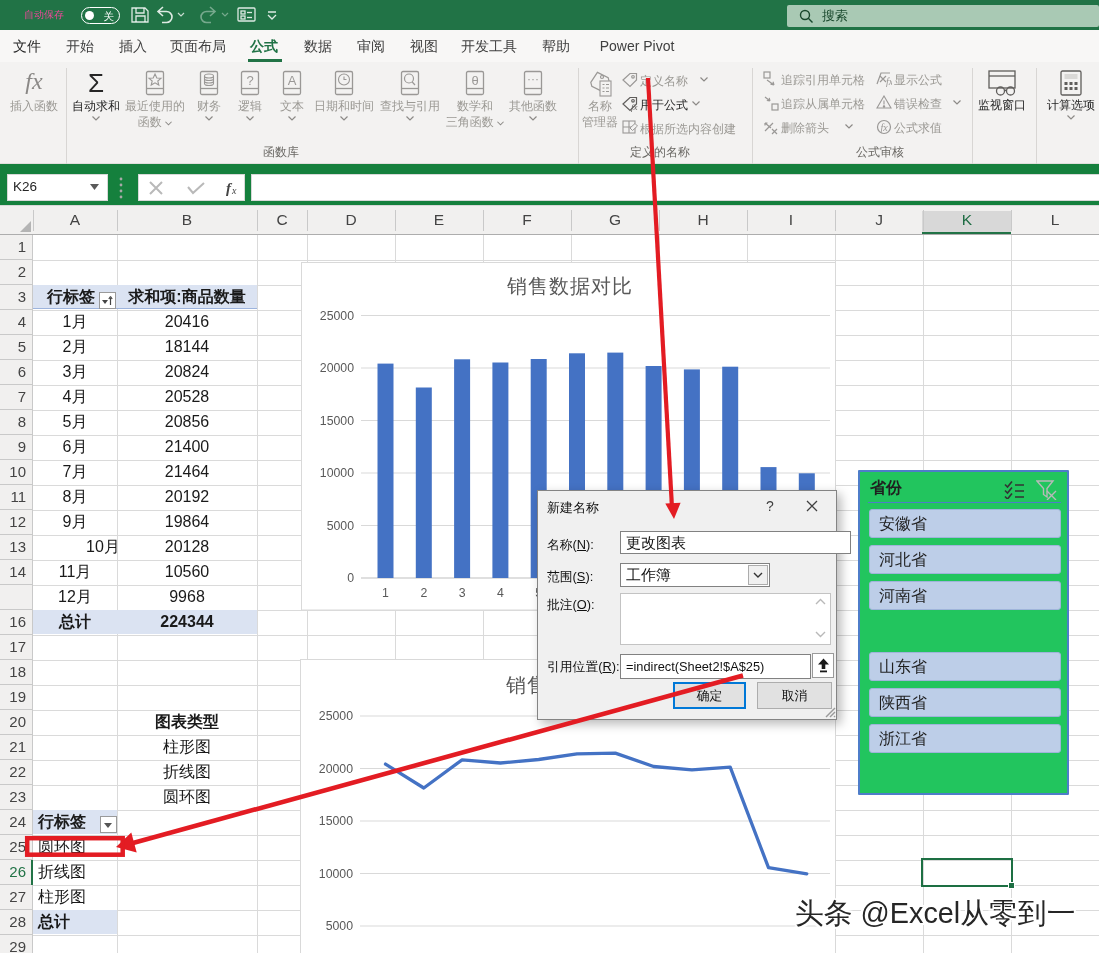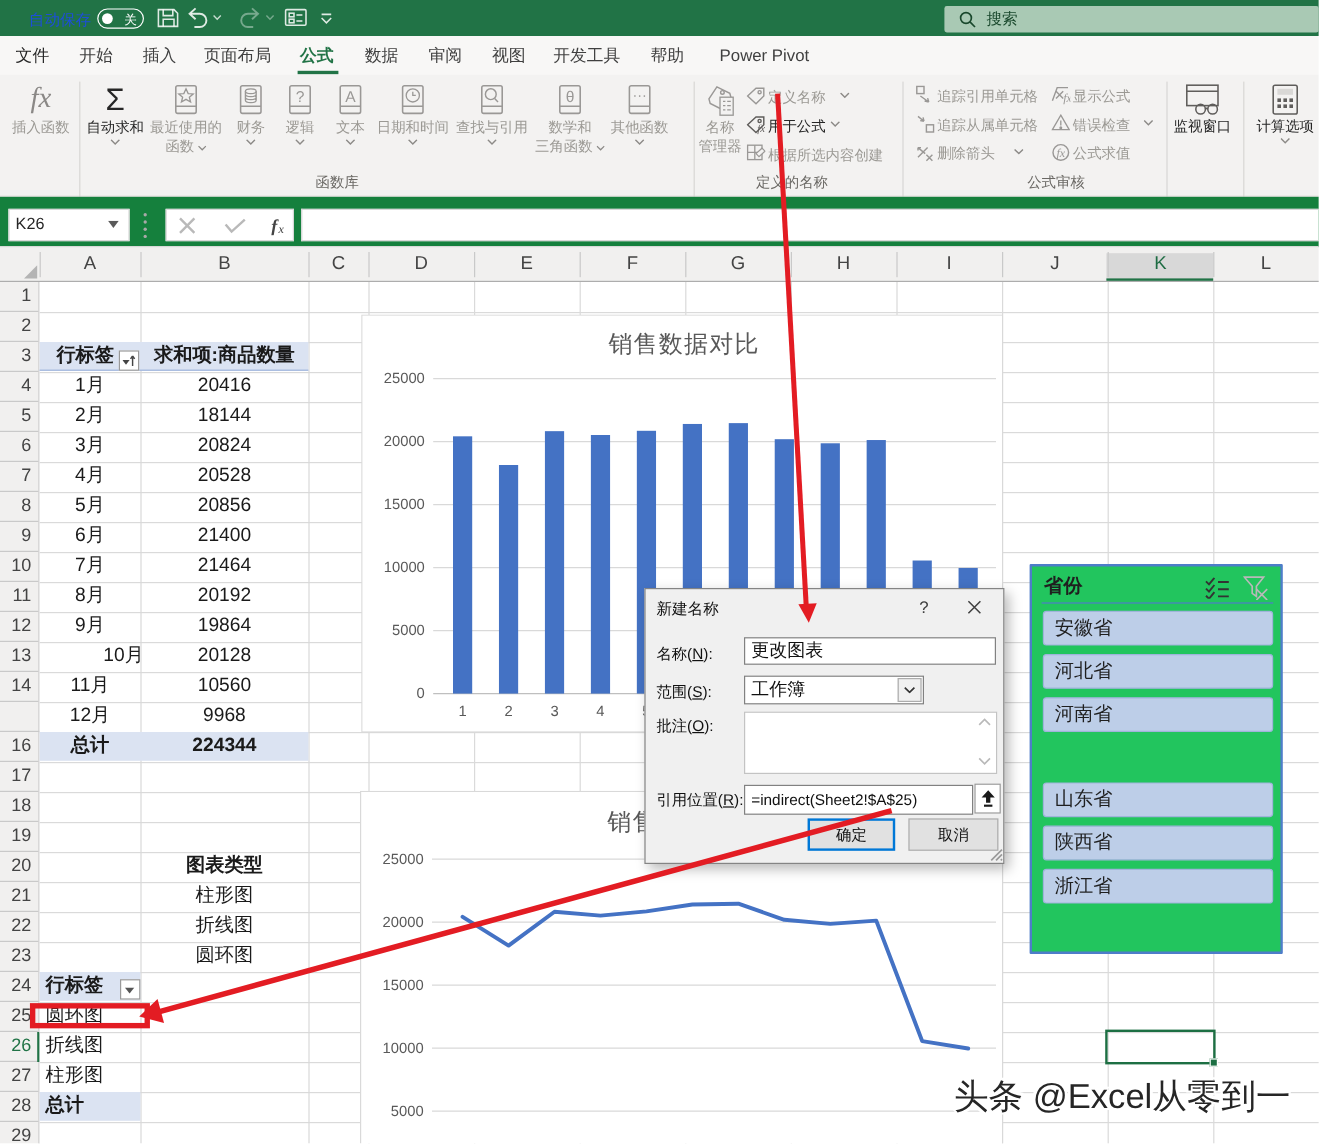--- a/index.html
+++ b/index.html
@@ -2,21 +2,21 @@
 <html><head>
 <meta charset="utf-8">
 <style>
 *{margin:0;padding:0;box-sizing:border-box;}
 html,body{width:1099px;height:953px;overflow:hidden;}
 body{font-family:"Liberation Sans",sans-serif;position:relative;background:#fff;}
 #app{position:absolute;left:0;top:0;width:1099px;height:953px;overflow:hidden;}
 .abs{position:absolute;}
 
 #titlebar{left:0;top:0;width:1099px;height:30px;background:#217346;color:#fff;}
-#autosave{left:24px;top:8px;font-size:13px;color:#1d4ed8;}
+#autosave{left:24px;top:8px;font-size:10px;color:#ec4899;}
 #toggle{left:81px;top:7px;width:39px;height:17px;border:1.5px solid #fff;border-radius:9px;}
 #toggle .dot{position:absolute;left:3px;top:2.5px;width:9px;height:9px;border-radius:50%;background:#fff;}
 #toggle .lab{position:absolute;right:5px;top:1.5px;font-size:10.5px;color:#fff;}
 #doctitle{left:0;top:8px;width:1070px;text-align:right;font-size:13px;color:#fff;}
 #searchbox{left:787px;top:5px;width:312px;height:22px;background:#a9c9b4;border-radius:2px;color:#19482c;font-size:13px;line-height:22px;}
 #searchbox span{position:absolute;left:35px;top:0;}
 
 #tabrow{left:0;top:30px;width:1099px;height:32px;background:#f8f7f6;}
 .tab{position:absolute;top:8px;transform:translateX(-50%);font-size:14px;color:#404040;white-space:nowrap;}
 .tab.sel{color:#217346;font-weight:700;}
@@ -620,21 +620,21 @@
     </div>
   <div id="selcell" class="abs" style="left:921px;top:858px;width:92px;height:29px;border:2px solid #1d6f43;"></div>
   <div id="selhandle" class="abs" style="left:1008px;top:882px;width:7px;height:7px;background:#1d6f43;border:1px solid #fff;"></div>
   <div id="dlg" class="abs">
       <div class="abs" style="left:9px;top:8px;font-size:13px;">新建名称</div>
       <div class="abs" style="left:228px;top:7px;font-size:14px;color:#404040;">?</div>
       <svg class="abs" style="left:268px;top:9px" width="12" height="12">
         <path d="M1,1 L11,11 M11,1 L1,11" stroke="#404040" stroke-width="1.3"></path>
       </svg>
       <div class="dlab" style="top:46px;">名称(<u>N</u>):</div>
-      <div class="din" style="left:82px;top:40px;width:210px;height:23px;font-size:15px;line-height:17px;">更改图表</div>
+      <div class="din" style="left:82px;top:40px;width:231px;height:23px;font-size:15px;line-height:17px;">更改图表</div>
       <div class="dlab" style="top:78px;">范围(<u>S</u>):</div>
       <div class="din" style="left:82px;top:72px;width:150px;height:24px;font-size:15px;line-height:18px;">工作簿</div>
       <div class="abs" style="left:210px;top:74px;width:20px;height:20px;background:#f0f0f0;border:1px solid #acacac;"></div>
       <svg class="abs" style="left:215px;top:81px" width="10" height="6" viewBox="0 0 10 6">
         <path d="M1,1 L5,5 L9,1" stroke="#333" stroke-width="1.4" fill="none"></path>
       </svg>
       <div class="dlab" style="top:106px;">批注(<u>O</u>):</div>
       <div class="din" style="left:82px;top:102px;width:211px;height:52px;border-color:#c3c3c3;"></div>
       <svg class="abs" style="left:277px;top:107px" width="11" height="7" viewBox="0 0 11 7">
         <path d="M1,6 L5.5,1.5 L10,6" stroke="#b9b9b9" stroke-width="1.4" fill="none"></path>

